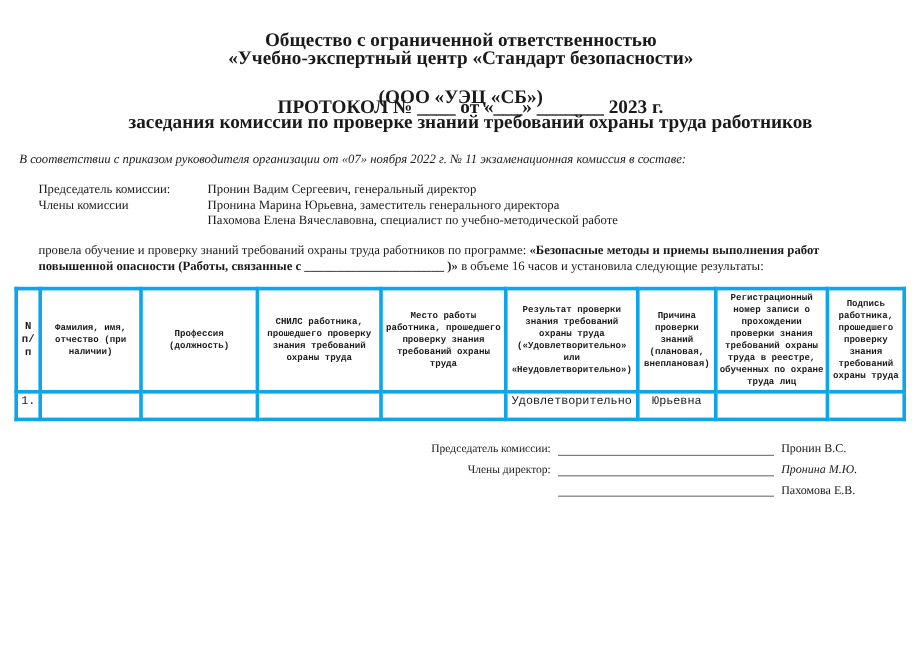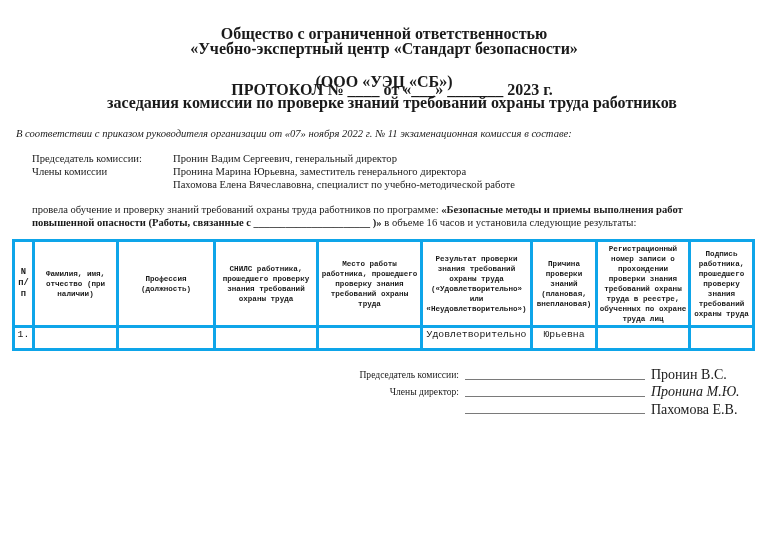--- a/index.html
+++ b/index.html
@@ -78,21 +78,21 @@
     .sig-line {
       position: absolute;
       left: 465px;
       width: 180px;
       height: 0;
       border-top: 1px solid #7a7a7a;
     }
     .sig-name {
       position: absolute;
       left: 651px;
-      font-size: 14px;
+      font-size: 10px;
       line-height: 12px;
       white-space: nowrap;
     }
   </style>
 </head>
 <body>
 
 <div class="center-line" style="top:27px;">Общество с ограниченной ответственностью</div>
 <div class="center-line" style="top:42px;">«Учебно-экспертный центр «Стандарт безопасности»</div>
 <div class="center-line" style="top:75px;">(ООО «УЭЦ «СБ»)</div>

